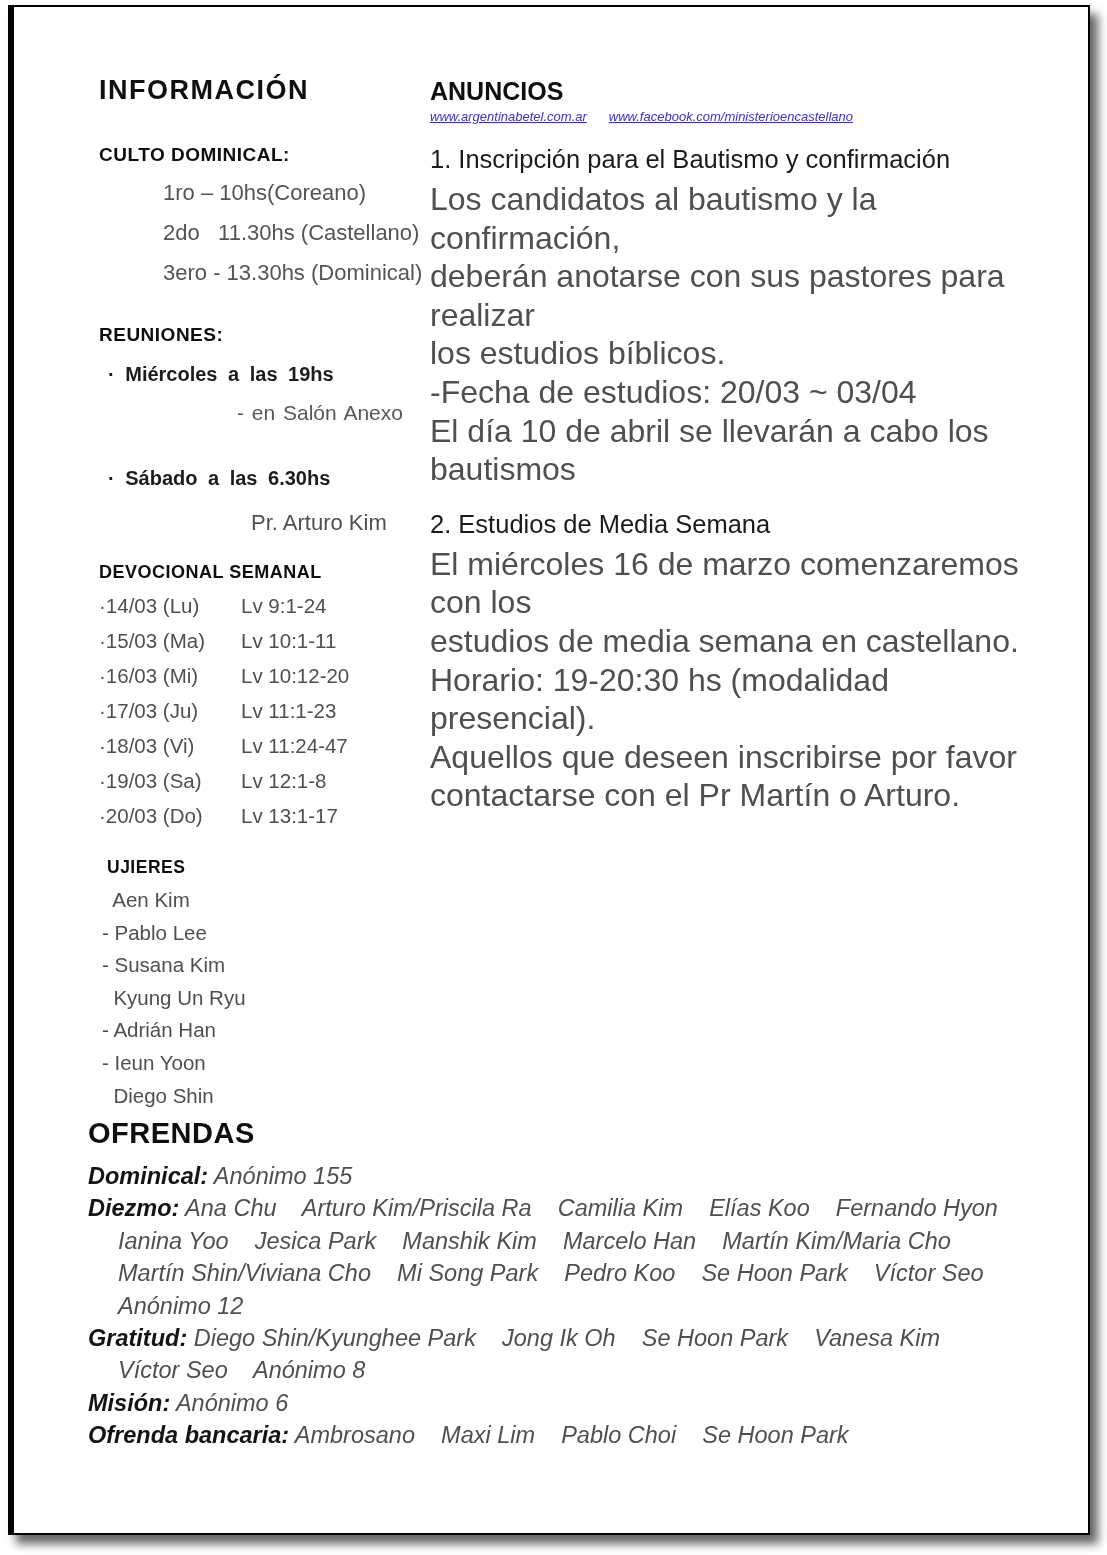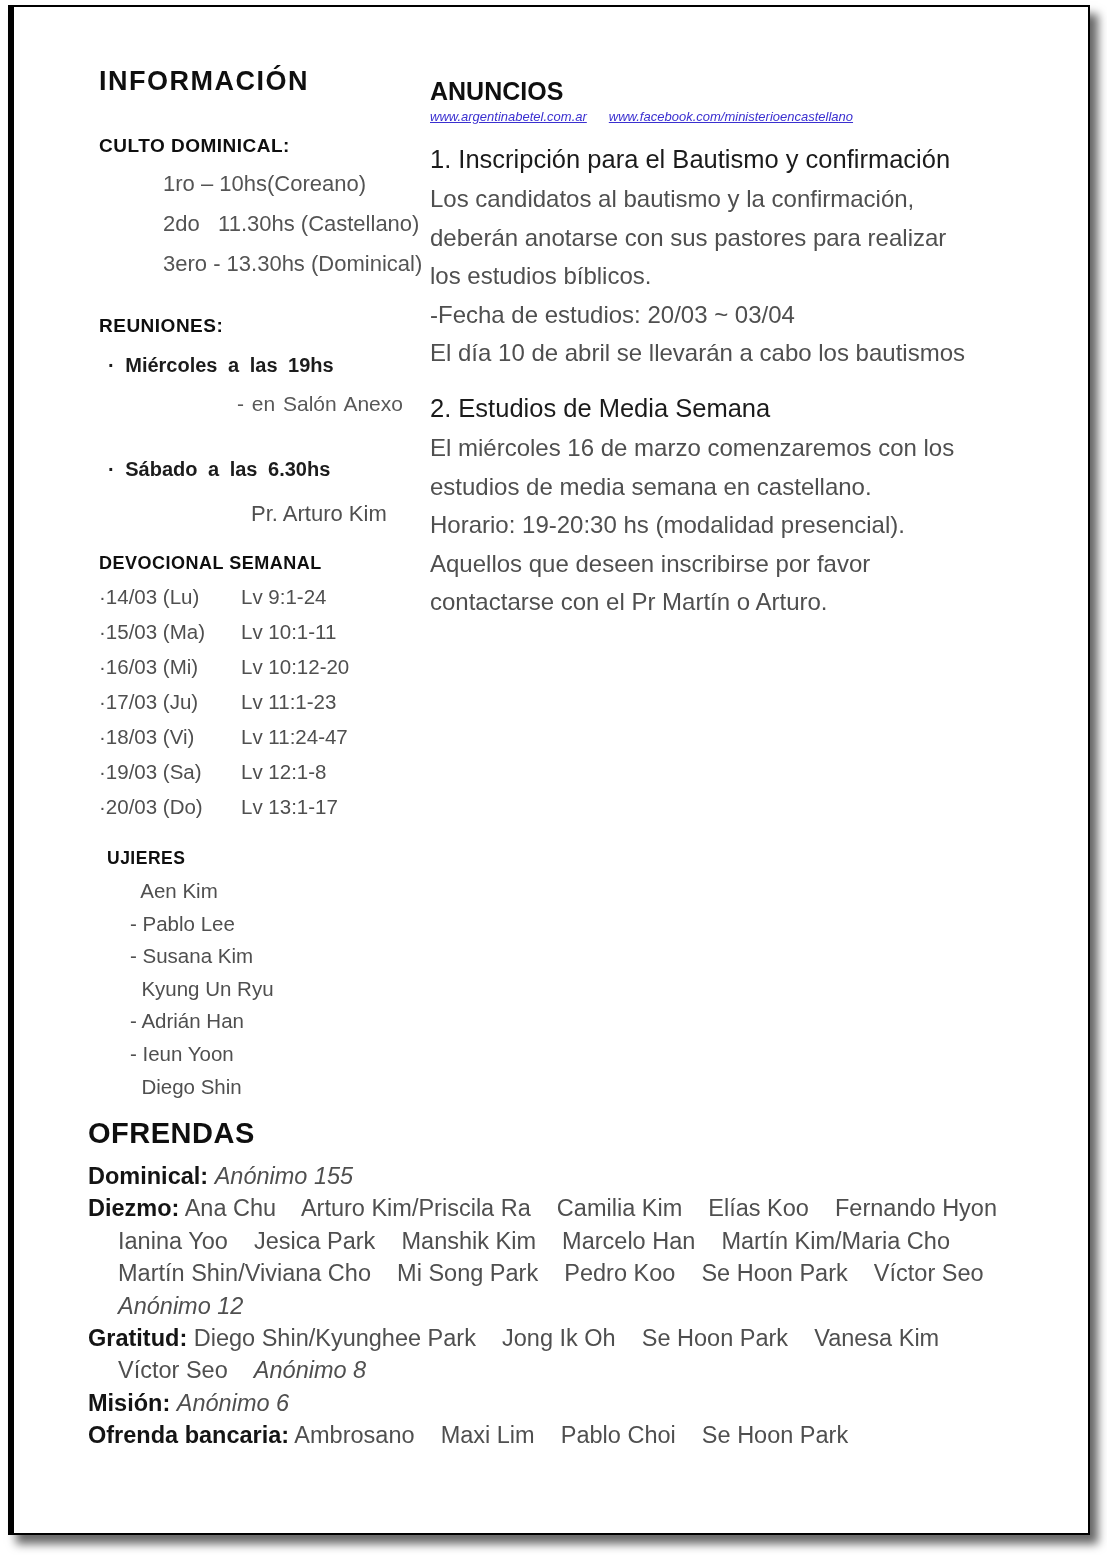--- a/index.html
+++ b/index.html
@@ -14,52 +14,52 @@
     position:absolute; left:8px; top:5px;
     width:1082px; height:1530px;
     box-sizing:border-box;
     background:#fff;
     border:2px solid #000;
     border-left-width:6px;
     box-shadow:8px 9px 9px rgba(0,0,0,.6);
   }
 
   
-  .col-left { position:absolute; left:85px; top:59px; width:330px; }
+  .col-left { position:absolute; left:85px; top:68px; width:330px; }
   .info-title { font-size:27px; font-weight:bold; letter-spacing:1.5px; color:#0f0f0f; }
   .sub-heading { font-size:19px; font-weight:bold; letter-spacing:.5px; color:#0f0f0f; margin-top:38px; }
   .culto-item { font-size:22px; color:#545454; padding-left:64px; margin-top:14px; white-space:pre; }
   .meeting-time { font-size:20px; font-weight:bold; color:#1c1c1c; word-spacing:5px; padding-left:9px; margin-top:17px; }
   .meeting-time.m2 { margin-top:42px; }
   .meeting-note { font-size:21px; color:#585858; padding-left:138px; margin-top:15px; word-spacing:2px; }
   .pastor { font-size:22px; color:#4f4f4f; padding-left:152px; margin-top:20px; }
   .devo-heading { margin-top:26px; font-size:18px; }
   .devo-table { margin-top:5px; }
   .devo-row { display:flex; font-size:20.5px; color:#4f4f4f; line-height:35px; }
   .devo-date { width:142px; }
   .devo-reading { flex:1; }
   .ujieres-heading { font-size:17.5px; font-weight:bold; letter-spacing:.5px; color:#0f0f0f; margin-top:24px; padding-left:8px; }
-  .ujier { font-size:20.5px; color:#4f4f4f; line-height:32.6px; white-space:pre; padding-left:3px;margin-left:28px; }
+  .ujier { font-size:20.5px; color:#4f4f4f; line-height:32.6px; white-space:pre; padding-left:3px; }
   .ujier.first { margin-top:6px; }
 
   
   .col-right { position:absolute; left:416px; top:70px; width:632px; }
   .anuncios-title { font-size:25px; font-weight:bold; color:#0f0f0f; }
   .links { margin-top:3px; display:flex; gap:22px; }
   .doc-link { font-size:13px; font-style:italic; color:#3a2fd0; text-decoration:underline; cursor:pointer; }
   .announcement-heading { font-size:25.5px; color:#1b1b1b; margin-top:19px; line-height:33px; }
-  .announcement-line { font-size:24px; color:#4f4f4f; line-height:38.6px; }
+  .announcement-line { font-size:32px; color:#4f4f4f; line-height:38.6px; }
   .para { margin-top:4px; }
 
   
   .ofrendas { position:absolute; left:74px; top:1110px; width:970px; }
   .ofrendas-title { font-size:29px; font-weight:bold; letter-spacing:.5px; color:#0f0f0f; margin-bottom:10px; }
   .of-line { font-size:23.5px; color:#4f4f4f; line-height:32.4px; }
   .of-line.indent { padding-left:30px; }
-  .of-line span { white-space:pre-wrap; }
+  .of-line span { white-space:pre-wrap;font-style:italic; }
   .of-bold { font-weight:bold; color:#141414; }
   .of-italic { font-style:italic; }
 </style>
 </head>
 <body>
 
 <div class="frame">
 
   <div class="col-left">
     <div class="info-title">INFORMACIÓN</div>

